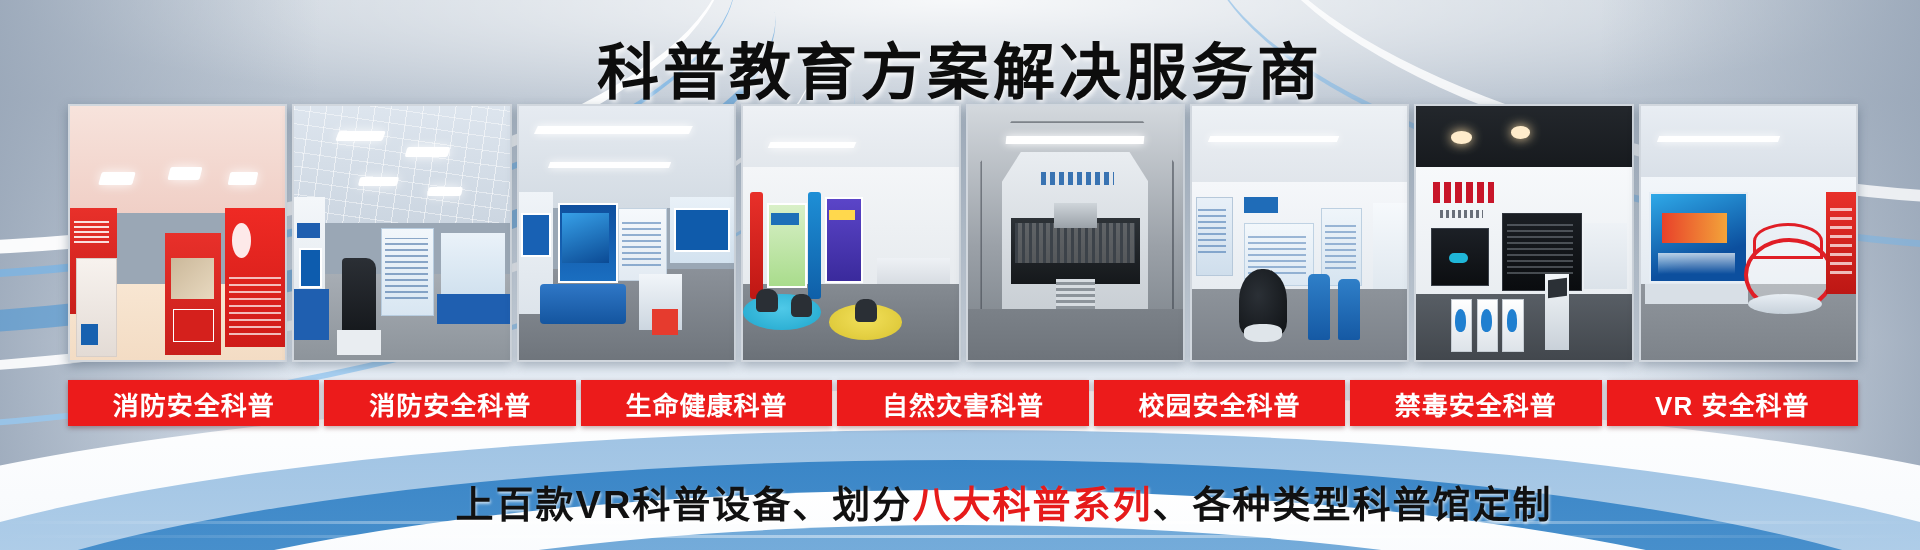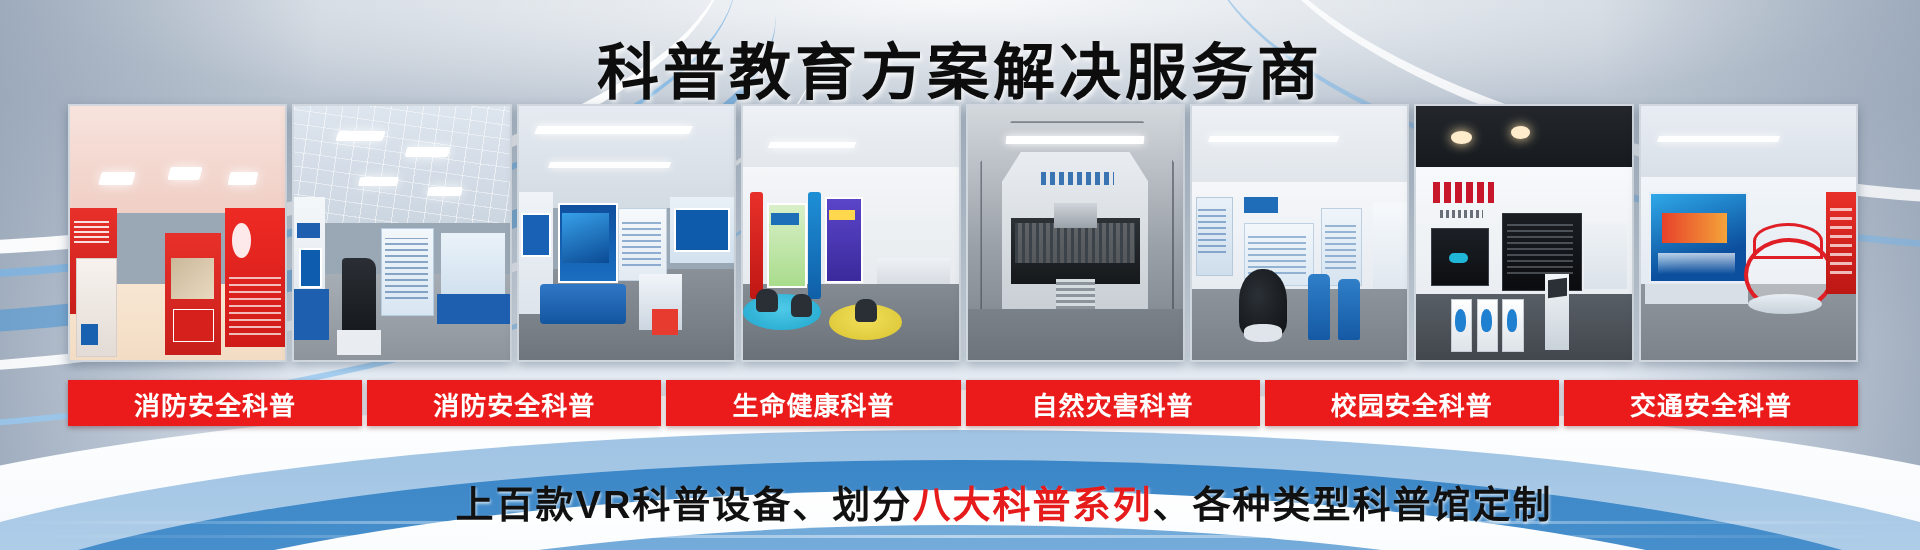--- a/index.html
+++ b/index.html
@@ -290,18 +290,19 @@
     </div>
 
   </div>
 
   <div class="labelbar">
     <div class="label">消防安全科普</div>
     <div class="label">消防安全科普</div>
     <div class="label">生命健康科普</div>
     <div class="label">自然灾害科普</div>
     <div class="label">校园安全科普</div>
-    <div class="label">交通安全科普</div>
+    <div class="label">禁毒安全科普</div>
+    <div class="label">VR 安全科普</div>
   </div>
 
   <div class="tagline"><span>上百款VR科普设备、划分</span><span class="hl">八大科普系列</span><span>、各种类型科普馆定制</span></div>
 
 </div>
 
 </body></html>

